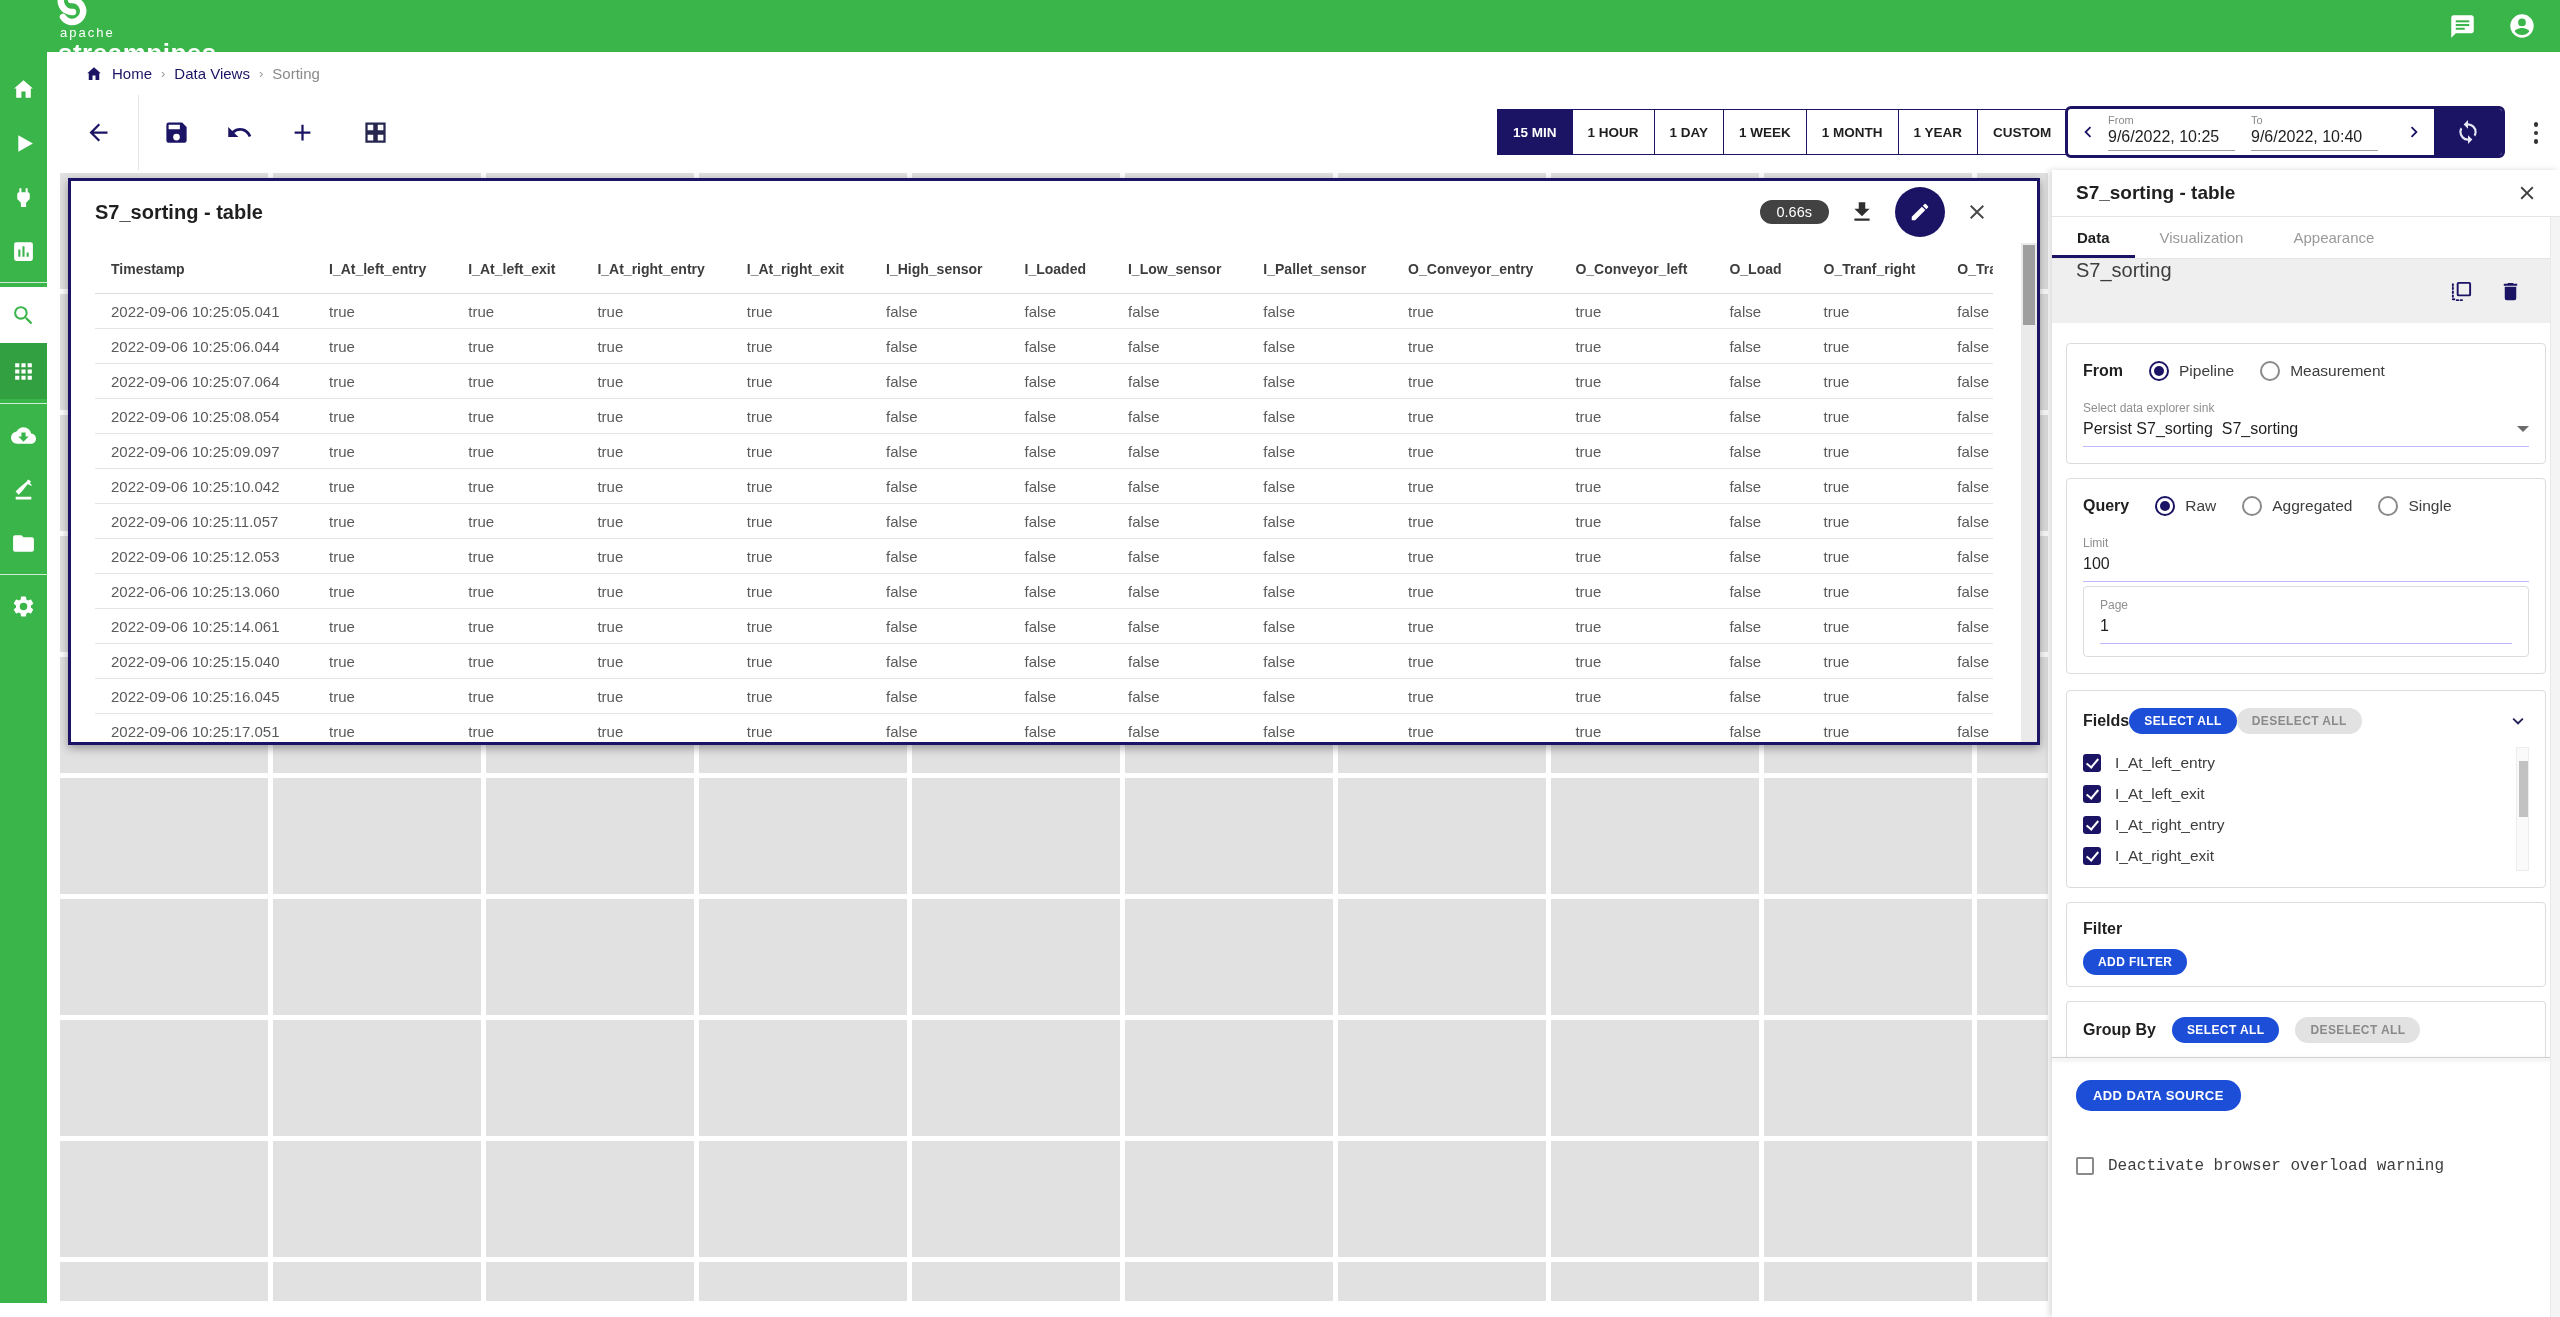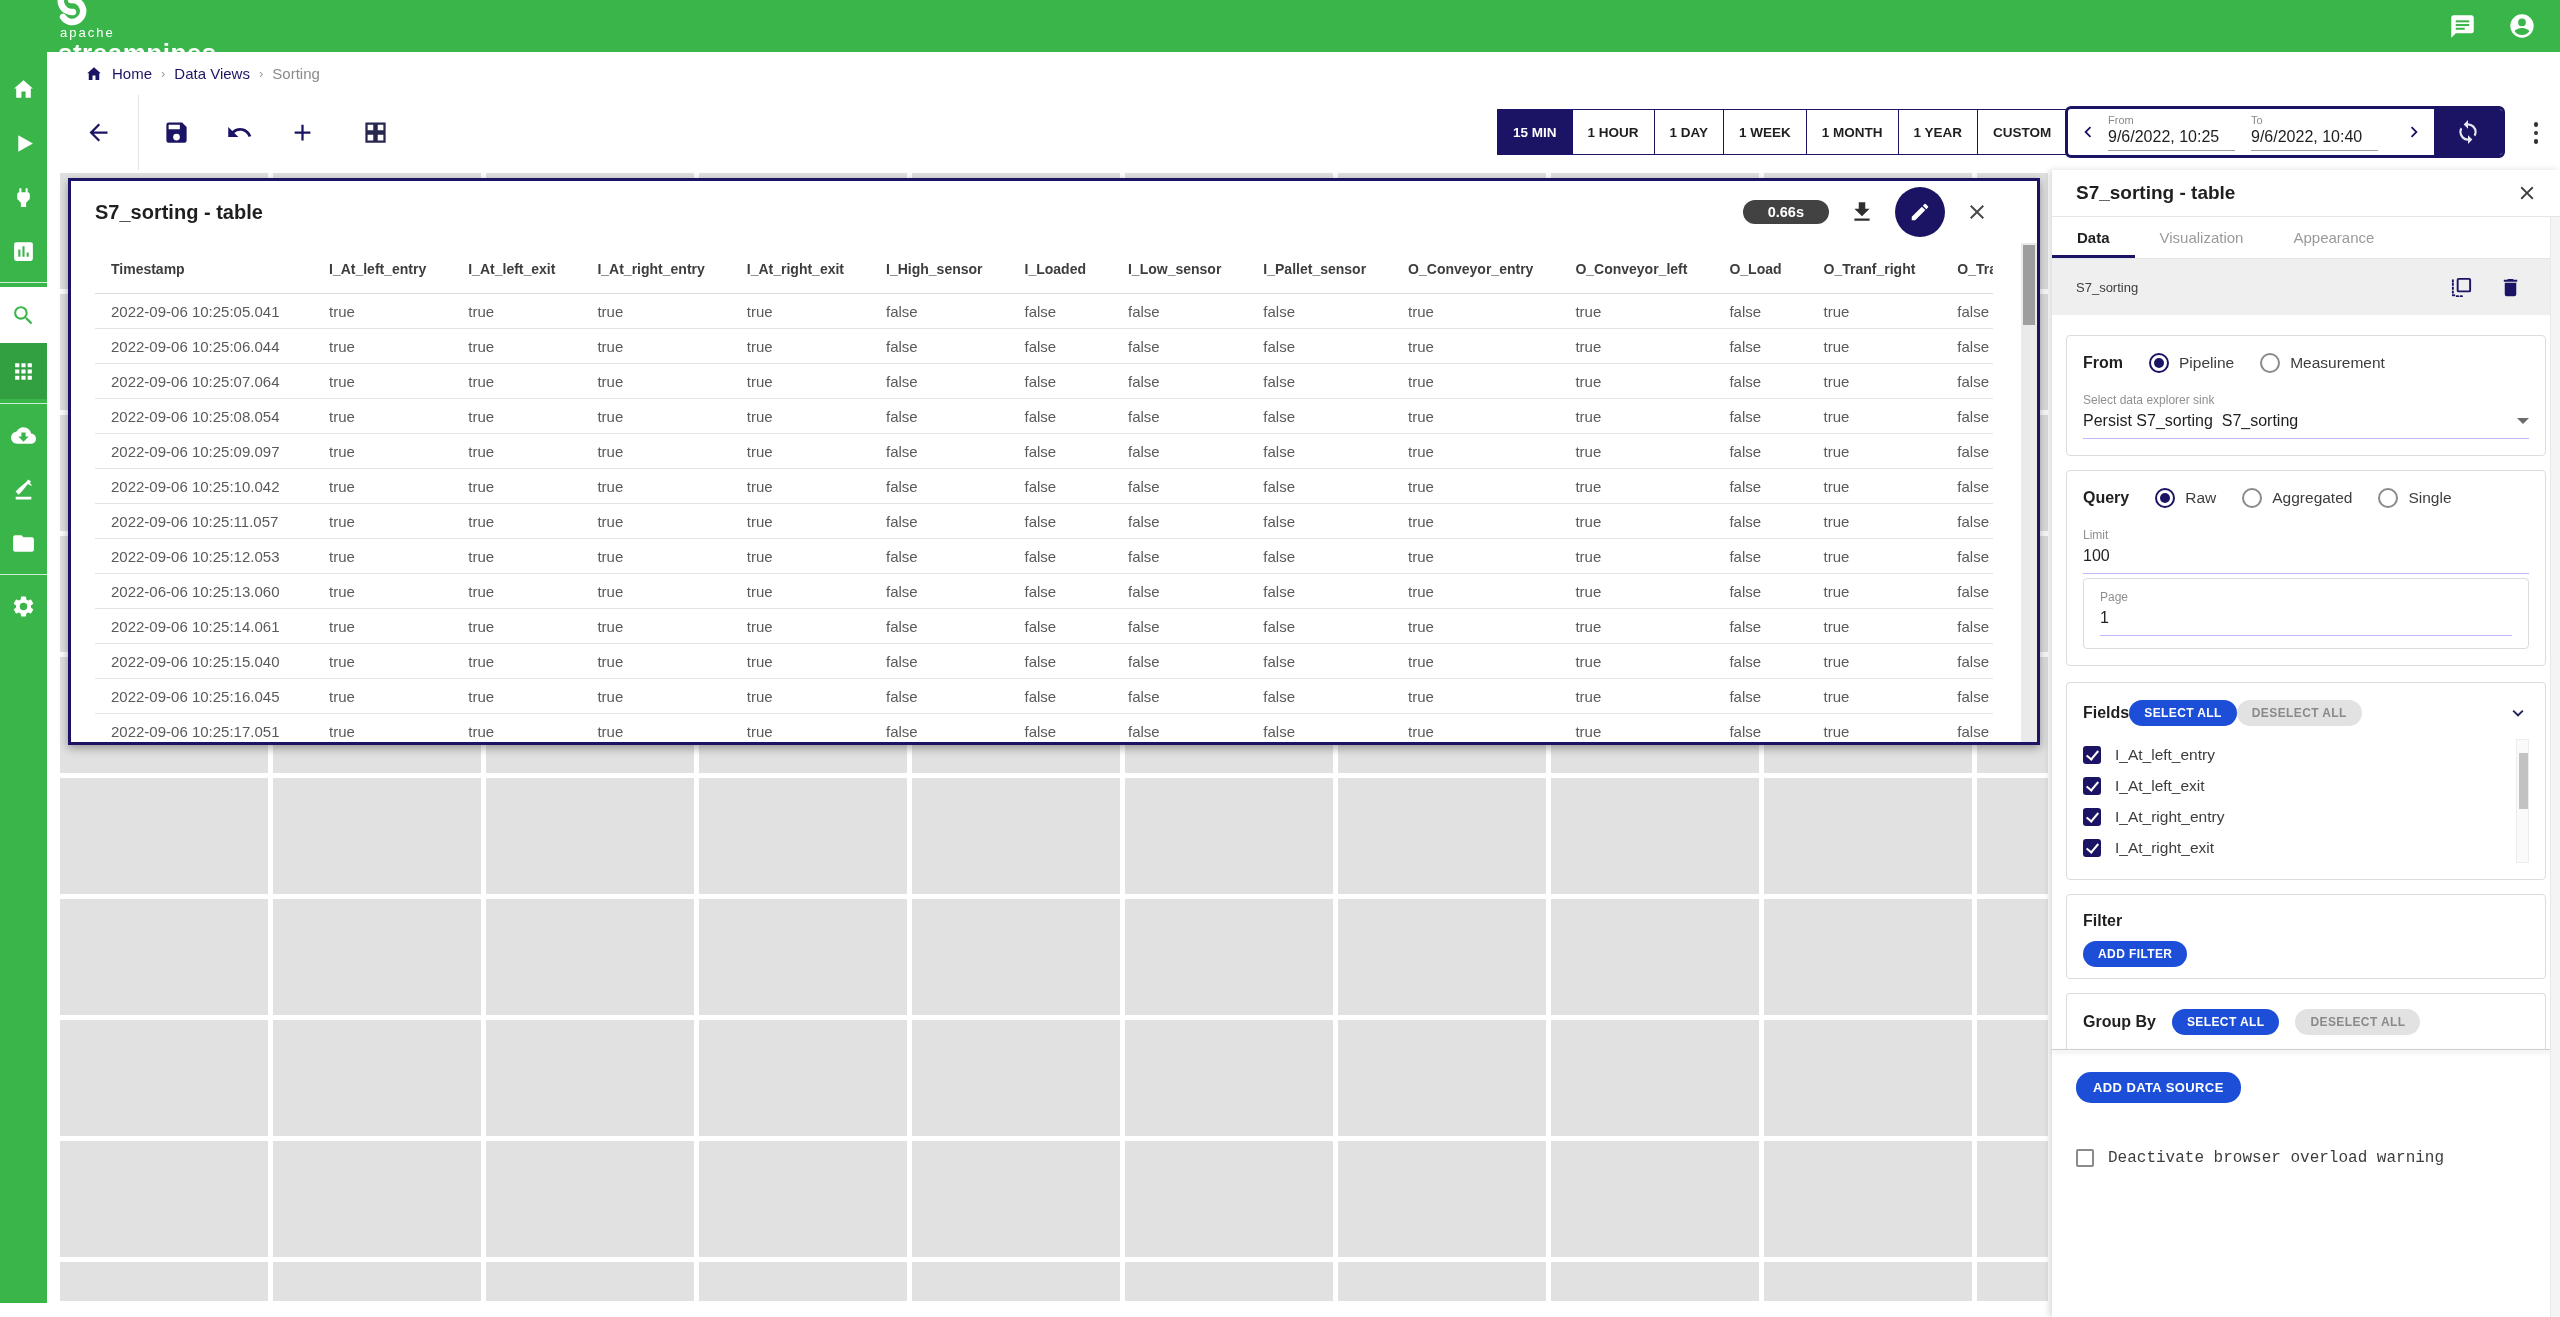--- a/index.html
+++ b/index.html
@@ -70,21 +70,21 @@
     background-image:linear-gradient(#fff 0 5px, rgba(0,0,0,0) 5px),
                      linear-gradient(90deg,#fff 0 5px, rgba(0,0,0,0) 5px);
     background-size:213px 121px; background-position:-5px -5px; }
 
   
   .widget { position:absolute; left:68px; top:178px; width:1972px; height:567px; background:#fff;
     border:3px solid #1b1464; box-shadow:0 3px 9px rgba(0,0,0,.35); overflow:hidden; z-index:5; }
   .widget-header { height:62px; display:flex; align-items:center; padding:0 24px; }
   .widget-title { font-size:20px; font-weight:bold; color:#1f1f1f; }
   .widget-actions { margin-left:auto; display:flex; align-items:center; gap:20px; margin-right:24px; }
-  .badge { background:#424242; color:#fff; font-size:14.5px; padding:4px 25px; border-radius:13px;font-weight:bold; }
+  .badge { background:#424242; color:#fff; font-size:14.5px; padding:4px 17px; border-radius:13px; }
   .w-icon { cursor:pointer; }
   .w-icon svg { width:26px; height:26px; fill:#2f2f2f; }
   .edit-btn { width:50px; height:50px; border-radius:50%; background:#1b1464;
     display:flex; align-items:center; justify-content:center; cursor:pointer; }
   .edit-btn svg { width:22px; height:22px; fill:#fff; }
   .close-x svg { width:24px; height:24px; fill:#4a4a4a; }
 
   .table-wrap { position:absolute; left:24px; right:44px; top:62px; bottom:0; overflow:hidden; }
   table.data { border-collapse:collapse; width:100%; white-space:nowrap; }
   table.data thead th { font-size:14px; font-weight:bold; color:#3d3d3d; text-align:left;
@@ -98,22 +98,22 @@
   
   .panel { position:absolute; left:2052px; top:170px; width:508px; height:1147px; background:#fff;
     box-shadow:-3px 0 6px rgba(0,0,0,.14); z-index:10; }
   .panel-header { height:47px; display:flex; align-items:center; padding:0 22px 0 24px; border-bottom:1px solid #e5e5e5; }
   .panel-title { font-size:19px; font-weight:bold; color:#1f1f1f; }
   .panel-close { margin-left:auto; cursor:pointer; }
   .panel-close svg { width:22px; height:22px; fill:#3c3c3c; }
   .tabs { height:42px; display:flex; border-bottom:1px solid #e5e5e5; }
   .tab { padding:0 25px; display:flex; align-items:center; font-size:15px; color:#9a9a9a; cursor:pointer; }
   .tab.active { color:#1f1f1f; font-weight:bold; box-shadow:inset 0 -3px 0 #1b1464; }
-  .source-row { height:56px; background:#efefef; display:flex; align-items:center; padding:0 24px;
-    font-size:13px; color:#3d3d3d; }
+  .source-row { height:64px; background:#efefef; display:flex; padding:0 24px;
+    font-size:20px; color:#3d3d3d; }
   .source-icons { margin-left:auto; display:flex; align-items:center; gap:26px; margin-right:14px; }
   .source-icons svg { width:23px; height:23px; cursor:pointer; }
 
   .box { margin:0 14px; border:1px solid #dcdcdc; border-radius:4px; padding:17px 16px 16px; }
   .row-inline { display:flex; align-items:center; }
   .section-label { font-size:16px; font-weight:bold; color:#1f1f1f; }
   .radio { width:20px; height:20px; border-radius:50%; border:2px solid #8a8a8a; position:relative; flex:none; cursor:pointer; }
   .radio.selected { border-color:#1b1464; }
   .radio.selected::after { content:""; position:absolute; inset:3px; background:#1b1464; border-radius:50%; }
   .radio-label { font-size:15.5px; color:#3d3d3d; margin-left:10px; }

